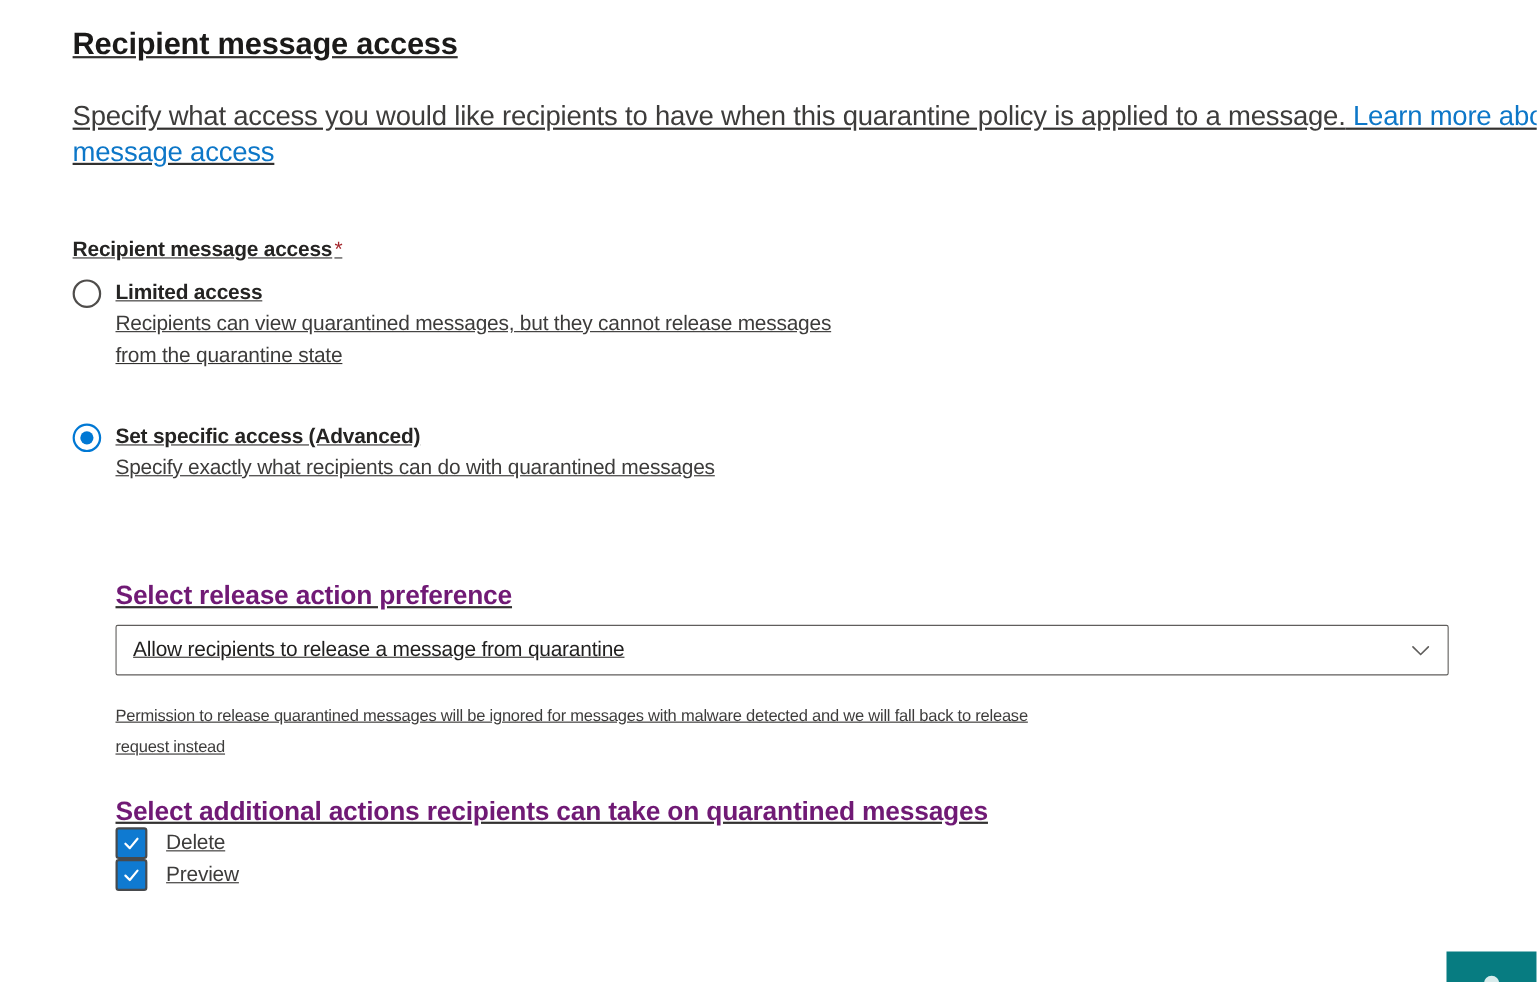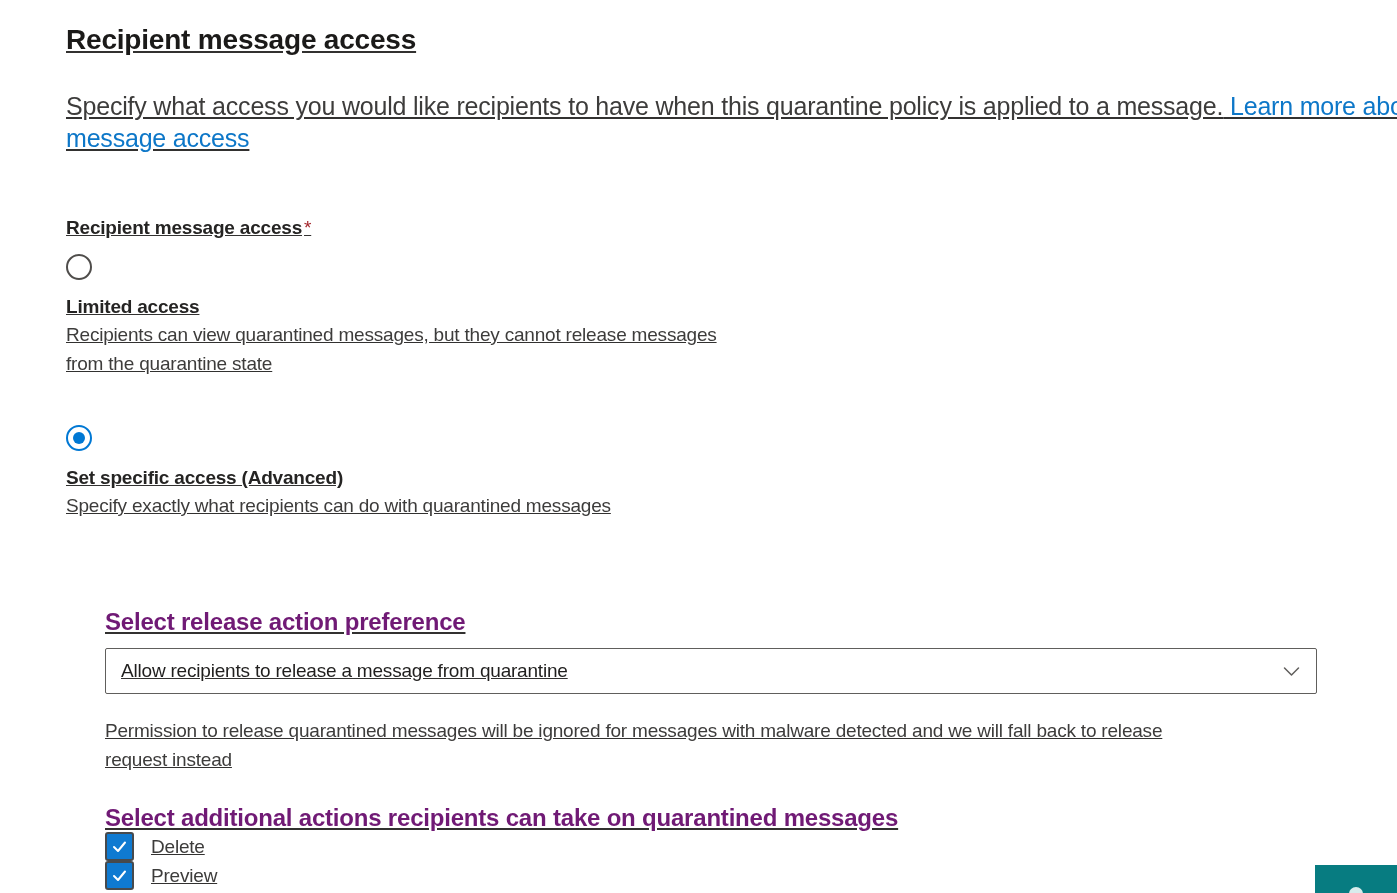--- a/index.html
+++ b/index.html
@@ -38,21 +38,21 @@
 
   .field-label {
     margin-top: 63px;
     font-size: 19px;
     font-weight: 700;
     color: #252423;
     letter-spacing: -0.2px;
   }
   .req { color: #a4262c; font-weight: 400; margin-left: 2px; }
 
-  .option { display: flex; align-items: flex-start; gap: 13px; flex-direction: column; }
+  .option { display: flex; align-items: flex-start; gap: 13px; }
   .option.first { margin-top: 14px; }
   .option.second { margin-top: 46px; }
   .radio {
     flex: none;
     width: 26px; height: 26px;
     border: 2px solid #4f4d4b;
     border-radius: 50%;
     background: #fff;
     position: relative;
     margin-top: 1px;
@@ -99,21 +99,21 @@
   .dropdown-value {
     font-size: 19px;
     color: #201f1e;
     letter-spacing: -0.2px;
     white-space: nowrap;
   }
   .chevron { display: flex; align-items: center; color: #605e5c; }
 
   .note {
     margin: 22px 0 0 0;
-    font-size: 19px;
+    font-size: 15px;
     line-height: 29px;
     color: #3d3c3b;
     letter-spacing: -0.2px;
   }
   .actions-label { margin-top: 30px; }
 
   .check-row {
     margin-top: 0;
     display: flex; align-items: center; gap: 17px;
     cursor: pointer;

